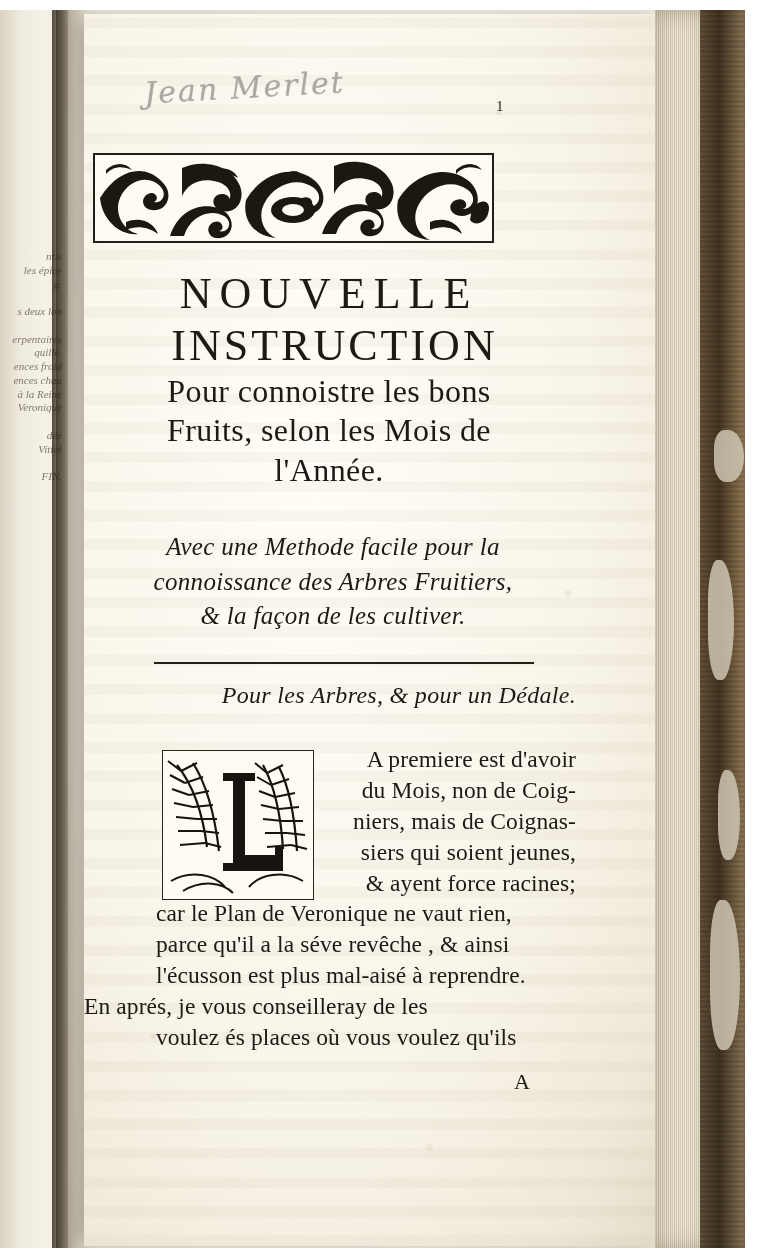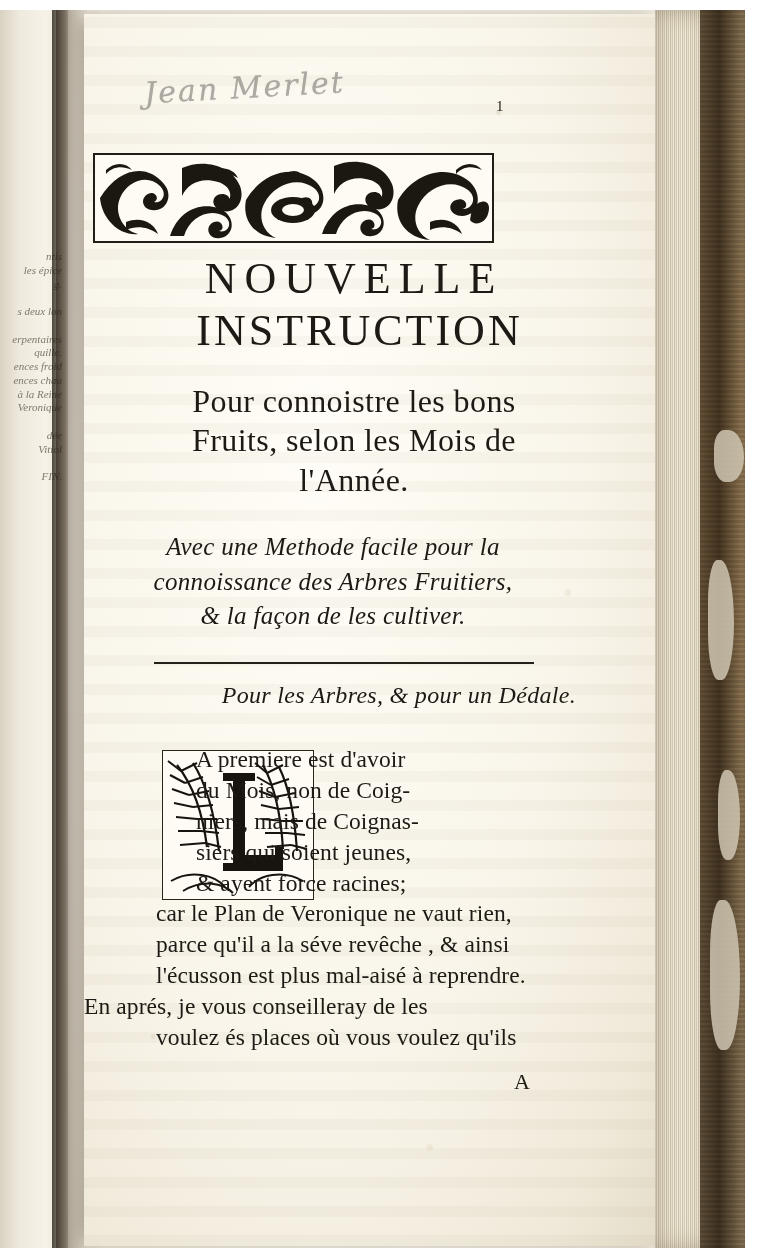--- a/index.html
+++ b/index.html
@@ -163,44 +163,43 @@
 
   
   .headpiece {
     position: absolute;
     left: 2px; top: 136px;
     width: 415px; height: 96px;
   }
 
   .title-block {
     position: absolute;
-    left: 0; top: 242px;
+    left: 0; top: 257px;
     width: 490px;
     text-align: center;
-    padding-left: 25px;
   }
   .t-line1 {
     font-size: 44px;
     letter-spacing: 8px;
     line-height: 1.05;
     font-family: "Liberation Serif", serif;
   }
   .t-line2 {
     font-size: 44px;
     letter-spacing: 3px;
     line-height: 1.12;
     margin-top: 4px;
     margin-left: 11px;
   }
   .t-line3, .t-line4, .t-line5 {
     font-size: 32px;
     line-height: 1.22;
     letter-spacing: .4px;
   }
-  .t-line3 { margin-top: 27px; }
+  .t-line3 { margin-top: 2px; }
 
   .subtitle {
     position: absolute;
     left: 6px; top: 516px;
     width: 486px;
     text-align: center;
     font-style: italic;
     font-size: 25px;
     line-height: 1.38;
     letter-spacing: .3px;
@@ -238,21 +237,21 @@
     left: 0; top: 730px;
     width: 492px;
     font-size: 23.5px;
     line-height: 1.315;
     letter-spacing: .1px;
   }
   .body .ln {
     white-space: pre;
     display: block;
   }
-  .body .indent-initial { padding-left: 112px; }
+  .body .indent-initial { padding-left: 112px; text-align: right; }
   .body .full { padding-left: 72px; }
   .body .full-c { }
 
   .signature {
     position: absolute;
     left: 430px; top: 1055px;
     font-size: 22px;
   }
 </style>
 </head>

